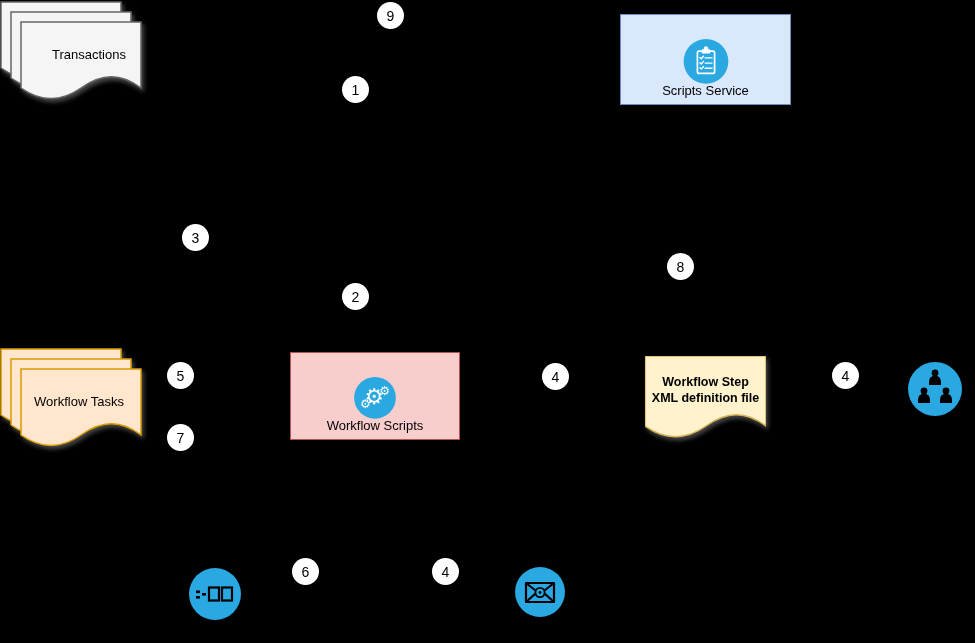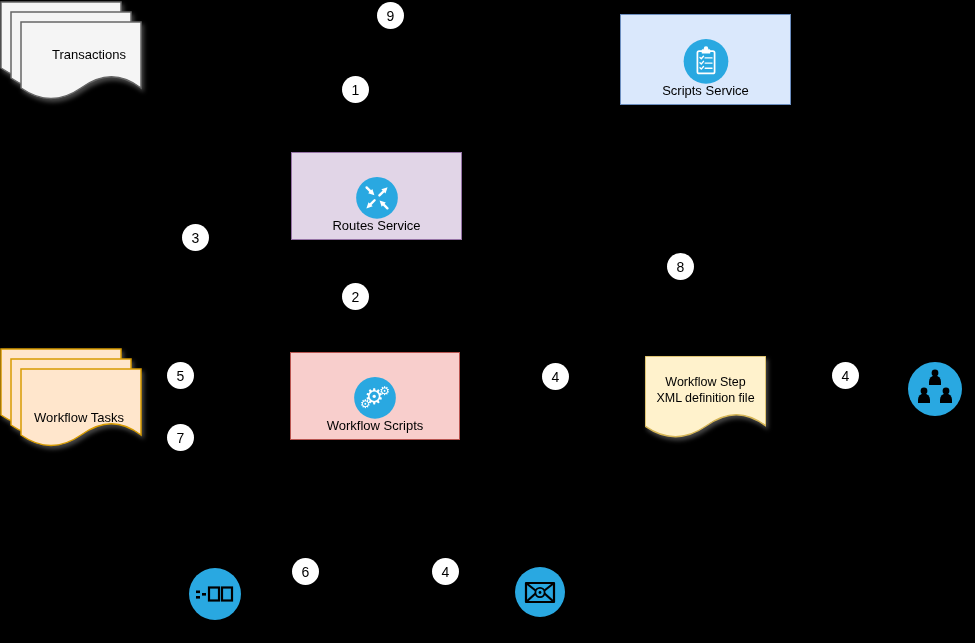--- a/index.html
+++ b/index.html
@@ -64,63 +64,45 @@
           <path d="M25,22 h8"></path>
         <path d="M19,27.5 l1.5,1.5 l2.6,-3"></path>
           <path d="M25,28 h8"></path>
         <path d="M19,33.5 l1.5,1.5 l2.6,-3"></path>
           <path d="M25,34 h8"></path>
       </g>
     </svg>
     <div class="label">Scripts Service</div>
   </div>
 
-  <div class="service-box box-routes" style="left:291px;top:152px;width:171px;height:88px;">
-    <svg width="52" height="52" viewBox="-26 -26 52 52">
-      <circle cx="0" cy="0" r="26" fill="#29a8e1"></circle>
-      <g stroke="#ffffff" stroke-width="3" stroke-linecap="round">
-        <path d="M-13,-13 L-7.5,-7.5"></path>
-        <path d="M3,-3 L8.5,-8.5"></path>
-        <path d="M-3,3 L-8.5,8.5"></path>
-        <path d="M13,13 L7.5,7.5"></path>
-      </g>
-      <g fill="#ffffff">
-        <polygon points="-3.2,-3.2 -11,-5.8 -5.8,-11"></polygon>
-        <polygon points="13.2,-13.2 5.4,-10.6 10.6,-5.4"></polygon>
-        <polygon points="-13.2,13.2 -5.4,10.6 -10.6,5.4"></polygon>
-        <polygon points="3.2,3.2 11,5.8 5.8,11"></polygon>
-      </g>
-    </svg>
-    <div class="label">Routes Service</div>
-  </div>
 
   <div class="service-box box-engine" style="left:290px;top:352px;width:170px;height:88px;">
     <svg width="52" height="52" viewBox="0 0 52 52">
       <circle cx="26" cy="26" r="26" fill="#29a8e1"></circle>
       <text class="gear-glyph" x="25" y="24" font-size="27" fill="#ffffff" text-anchor="middle" dominant-baseline="central">⚙</text>
       <text class="gear-glyph" x="38" y="17" font-size="15" fill="#ffffff" text-anchor="middle" dominant-baseline="central">⚙</text>
       <text class="gear-glyph" x="14" y="34" font-size="15" fill="#ffffff" text-anchor="middle" dominant-baseline="central">⚙</text>
     </svg>
     <div class="label">Workflow Scripts</div>
   </div>
 
   <div class="abs" style="left:0;top:347px;width:145px;height:106px;">
     <svg class="doc-shadow" width="145" height="106" viewBox="0 0 145 106">
       <path transform="translate(1,2)" d="M0,0 H120 V66 C100,51 81,51 60,66 C40,80 20,80 0,66 Z" fill="#ffe6cc" stroke="#d79b00" stroke-width="1.5"></path>
       <path transform="translate(11,12)" d="M0,0 H120 V66 C100,51 81,51 60,66 C40,80 20,80 0,66 Z" fill="#ffe6cc" stroke="#d79b00" stroke-width="1.5"></path>
       <path transform="translate(21,22)" d="M0,0 H120 V66 C100,51 81,51 60,66 C40,80 20,80 0,66 Z" fill="#ffe6cc" stroke="#d79b00" stroke-width="1.5"></path>
     </svg>
-    <div class="doc-label" style="left:21px;top:38px;width:116px;height:66px;">Workflow Tasks</div>
+    <div class="doc-label" style="left:21px;top:22px;width:116px;height:66px;">Workflow Tasks</div>
   </div>
 
   <div class="abs" style="left:645px;top:356px;width:121px;height:90px;">
     <svg class="doc-shadow" width="121" height="90" viewBox="0 0 121 90">
       <path d="M0,0 H121 V70 C101,55 82,55 61,70 C41,84 20,84 0,70 Z" fill="#fff2cc" stroke="#d6b656" stroke-width="1.5"></path>
     </svg>
-    <div class="doc-label" style="left:0;top:6px;width:121px;height:58px;flex-direction:column;font-size:12.5px;">
+    <div class="doc-label" style="left:0;top:6px;width:121px;height:58px;flex-direction:column;font-size:12.5px;font-weight:bold;">
       <div>Workflow Step</div>
       <div>XML definition file</div>
     </div>
   </div>
 
   <div class="abs" style="left:907px;top:361px;">
     <svg width="56" height="56" viewBox="0 0 56 56">
       <circle cx="28" cy="28" r="27" fill="#29a8e1"></circle>
       <g fill="#000000">
         <circle cx="28" cy="12" r="3.4"></circle>

